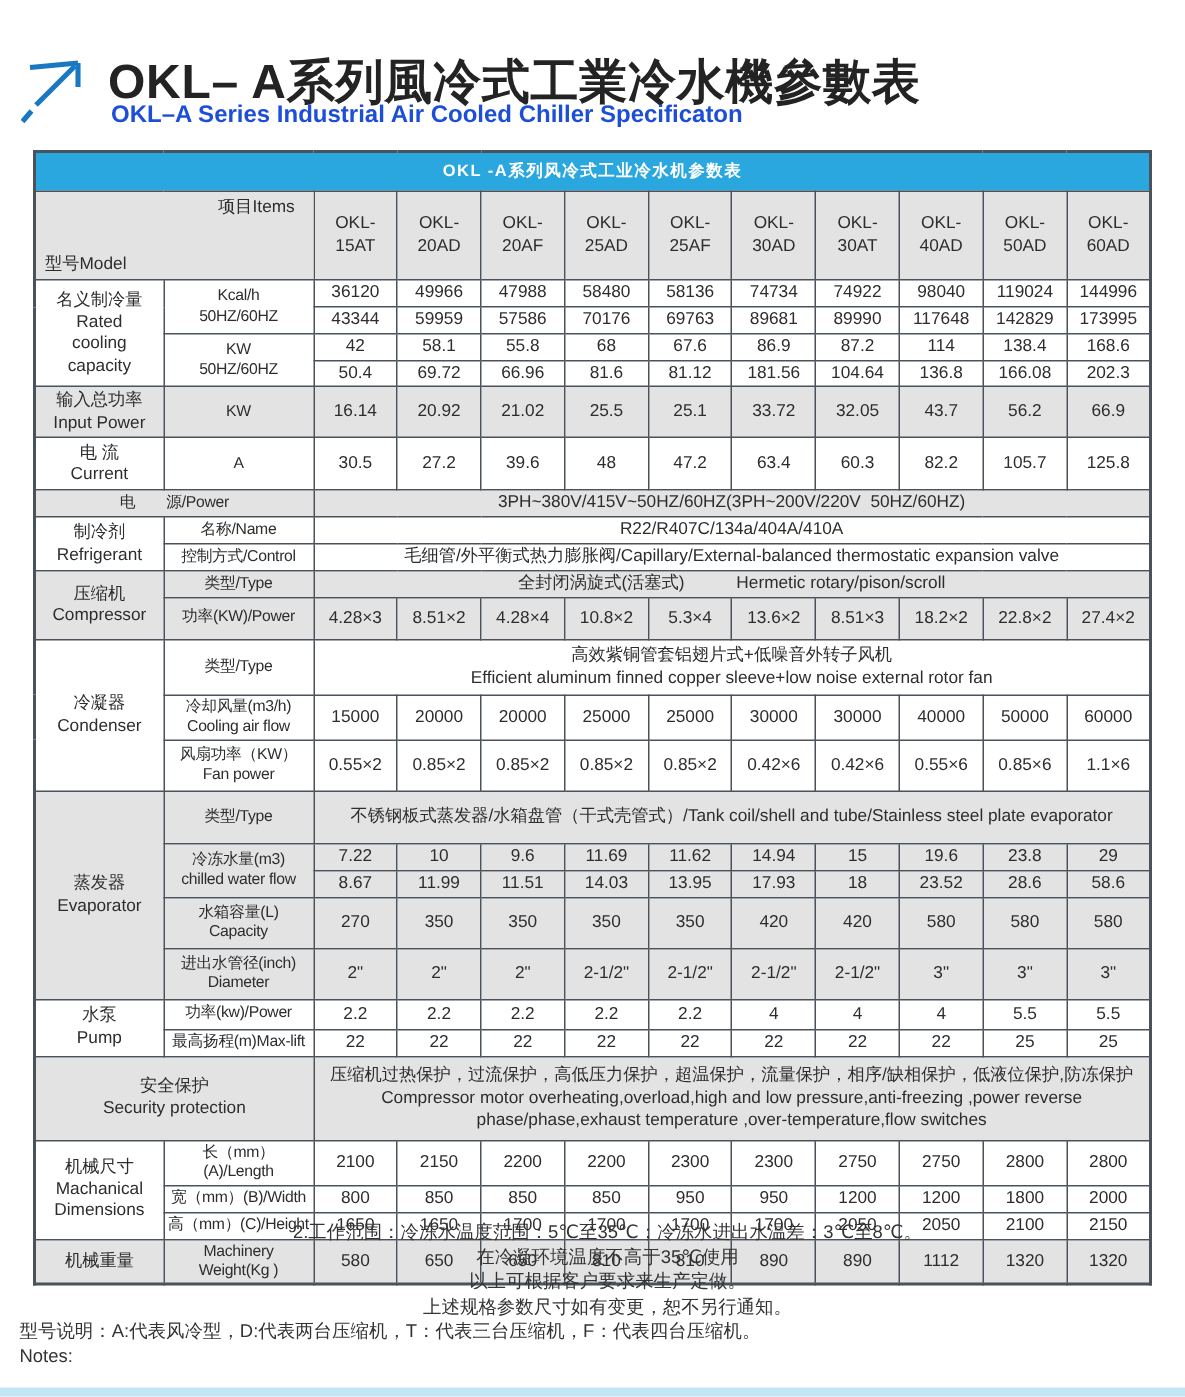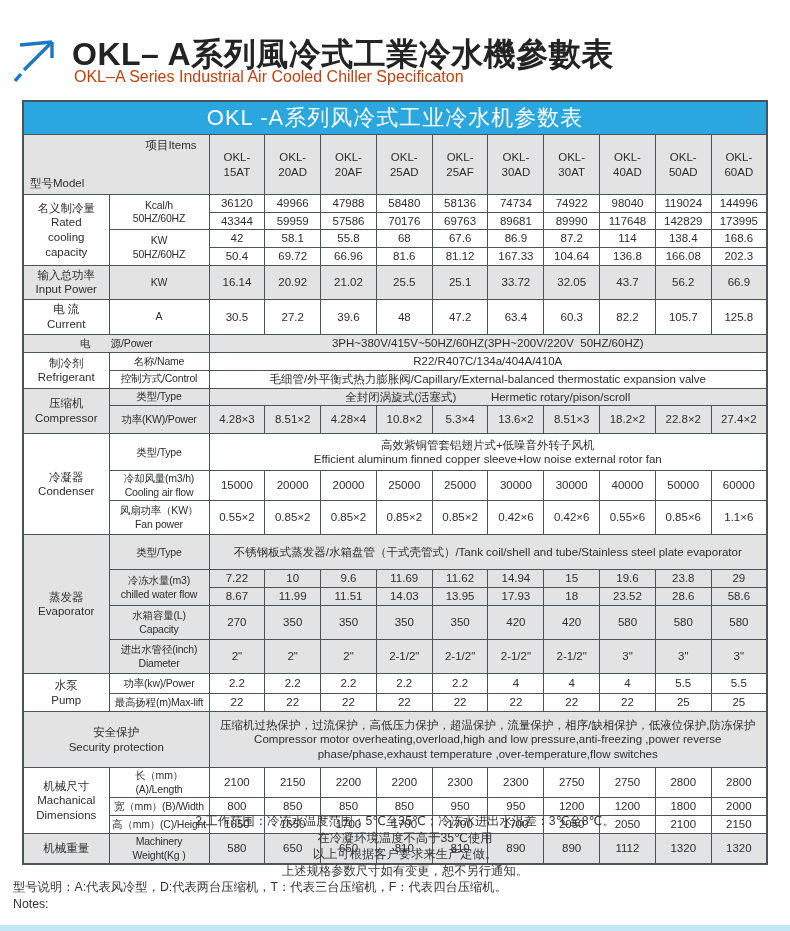--- a/index.html
+++ b/index.html
@@ -9,31 +9,31 @@
   html,body{margin:0;padding:0;}
   body{
     width:790px;height:931px;position:relative;background:#fff;overflow:hidden;
     font-family:"Liberation Sans","DejaVu Sans",sans-serif;color:var(--text);
   }
   
   .arrow-logo{position:absolute;left:14px;top:36px;}
   .arrow-logo path{fill:none;stroke:var(--arrow);stroke-width:3.4;}
   .hd-title{position:absolute;left:72px;top:33px;font-size:32px;font-weight:bold;
     letter-spacing:.5px;color:#232323;white-space:nowrap;}
-  .hd-sub{position:absolute;left:74px;top:68px;font-size:16px;color:#c2410c;white-space:nowrap;}
+  .hd-sub{position:absolute;left:74px;top:68px;font-size:16px;color:#1d4ed8;white-space:nowrap;font-weight:bold;}
   
   .table-wrap{position:absolute;left:22px;top:100px;}
   table{border-collapse:collapse;table-layout:fixed;width:746px;border:2px solid var(--border);}
   td{
     border:1px solid var(--border);text-align:center;vertical-align:middle;
     font-size:11.5px;line-height:1.28;padding:1px 2px;color:var(--text);
     white-space:pre-wrap;overflow:hidden;background:#fff;
   }
   tr.gray td{background:var(--band);}
-  td.ttl{background:var(--accent);color:#fff;font-size:22px;letter-spacing:1px;padding:2px 0;}
+  td.ttl{background:var(--accent);color:#fff;font-size:11px;letter-spacing:1px;padding:2px 0;font-weight:bold;}
   td.lab{font-size:11.5px;}
   td.item{font-size:10.5px;letter-spacing:-0.2px;}
   td.val{font-size:11.5px;}
   td.wide{font-size:11.5px;}
   
   td.diag{
     position:relative;padding:0;
     background-image:linear-gradient(to bottom right,
       transparent calc(50% - .7px), var(--border) calc(50% - .7px),
       var(--border) calc(50% + .7px), transparent calc(50% + .7px));
@@ -142,21 +142,21 @@
           <td class="val">114</td>
           <td class="val">138.4</td>
           <td class="val">168.6</td>
   </tr>
   <tr style="height:17px">
     <td class="val">50.4</td>
           <td class="val">69.72</td>
           <td class="val">66.96</td>
           <td class="val">81.6</td>
           <td class="val">81.12</td>
-          <td class="val">167.33</td>
+          <td class="val">181.56</td>
           <td class="val">104.64</td>
           <td class="val">136.8</td>
           <td class="val">166.08</td>
           <td class="val">202.3</td>
   </tr>
 
   <tr class="gray" style="height:34px">
     <td class="lab">输入总功率
 Input Power</td>
     <td class="item">KW</td>

